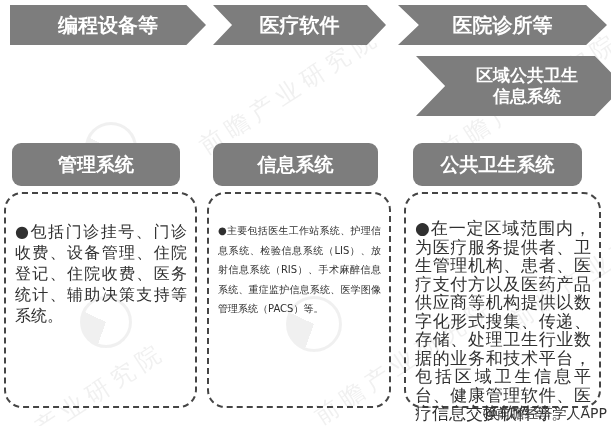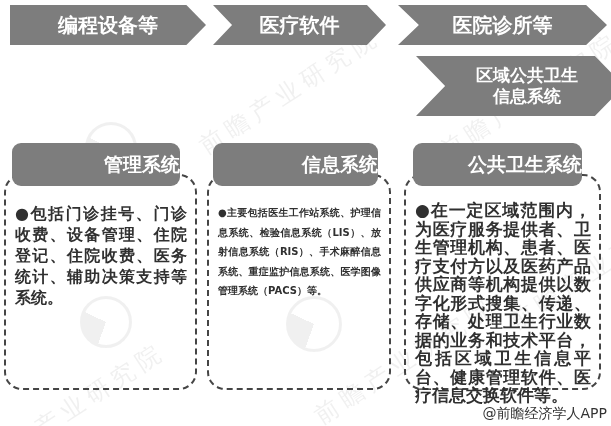--- a/index.html
+++ b/index.html
@@ -67,38 +67,37 @@
     position: absolute;
     top: 143px;
     height: 43px;
     background: #7d7d7d;
     border-radius: 9px;
     color: #ffffff;
     font-weight: bold;
     font-size: 19px;
     display: flex;
     align-items: center;
-    justify-content: flex-end;
+    justify-content: center;
     z-index: 3;
   }
   .hdr1 { left: 12px;  width: 168px; }
   .hdr2 { left: 213px; width: 165px; }
   .hdr3 { left: 413px; width: 169px; }
 
   
   .dbox {
     position: absolute;
-    top: 174px;
+    top: 192px;
     height: 216px;
     border: 2px dashed #454545;
     border-radius: 18px;
     box-sizing: border-box;
     background: transparent;
     z-index: 1;
-    font-weight: bold;
   }
   .dbox1 { left: 4px;   width: 193px; }
   .dbox2 { left: 207px; width: 184px; }
   .dbox3 { left: 404px; width: 197px; }
 
   .body-text {
     margin: 0;
     padding: 27px 8px 0 9px;
     color: #303030;
     text-align: justify;

